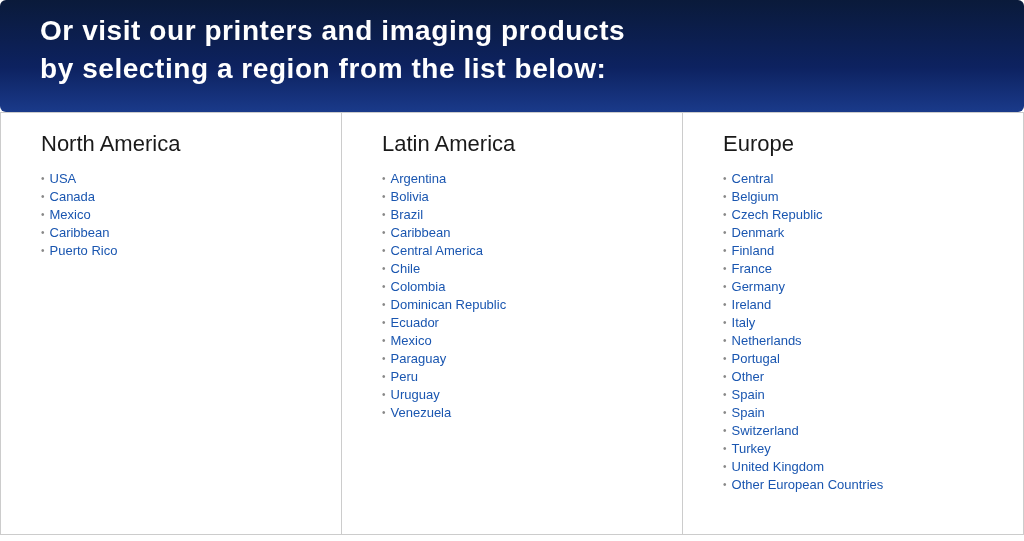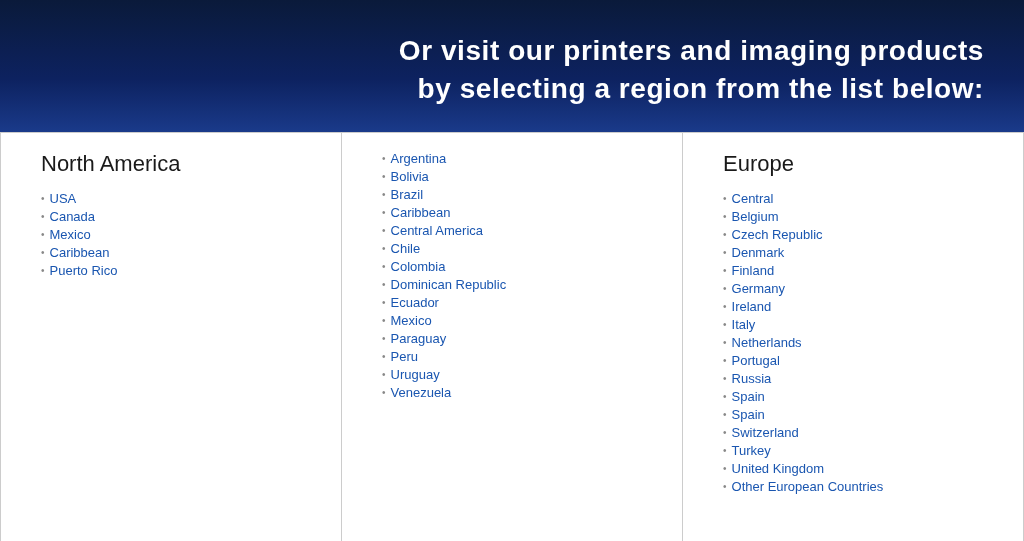--- a/index.html
+++ b/index.html
@@ -10,22 +10,23 @@
     body {
       width: 1024px;
       height: 541px;
       overflow: hidden;
       font-family: Arial, sans-serif;
       background: #fff;
     }
     .header {
       background: linear-gradient(180deg, #0a1a3a 0%, #0d2260 60%, #1a3a8a 100%);
       color: #fff;
-      text-align: right;
-      padding: 32px 40px 24px;
+      text-align: left;
+      padding: 12px 40px 24px;
+      border-radius: 6px;
     }
     .header-text {
       font-size: 28px;
       font-weight: bold;
       line-height: 1.35;
       letter-spacing: 0.02em;
     }
     .regions-container {
       display: flex;
       flex-direction: row;
@@ -83,20 +84,21 @@
       <h2 class="region-title">North America</h2>
       <ul class="country-list">
         <li>USA</li>
         <li>Canada</li>
         <li>Mexico</li>
         <li>Caribbean</li>
         <li>Puerto Rico</li>
       </ul>
     </div>
     <div class="region-column">
+      <h2 class="region-title">Latin America</h2>
       <ul class="country-list">
         <li>Argentina</li>
         <li>Bolivia</li>
         <li>Brazil</li>
         <li>Caribbean</li>
         <li>Central America</li>
         <li>Chile</li>
         <li>Colombia</li>
         <li>Dominican Republic</li>
         <li>Ecuador</li>
@@ -108,26 +110,27 @@
       </ul>
     </div>
     <div class="region-column">
       <h2 class="region-title">Europe</h2>
       <ul class="country-list">
         <li>Central</li>
         <li>Belgium</li>
         <li>Czech Republic</li>
         <li>Denmark</li>
         <li>Finland</li>
+        <li>France</li>
         <li>Germany</li>
         <li>Ireland</li>
         <li>Italy</li>
         <li>Netherlands</li>
         <li>Portugal</li>
-        <li>Russia</li>
+        <li>Other</li>
         <li>Spain</li>
         <li>Spain</li>
         <li>Switzerland</li>
         <li>Turkey</li>
         <li>United Kingdom</li>
         <li>Other European Countries</li>
       </ul>
     </div>
   </div>
 

